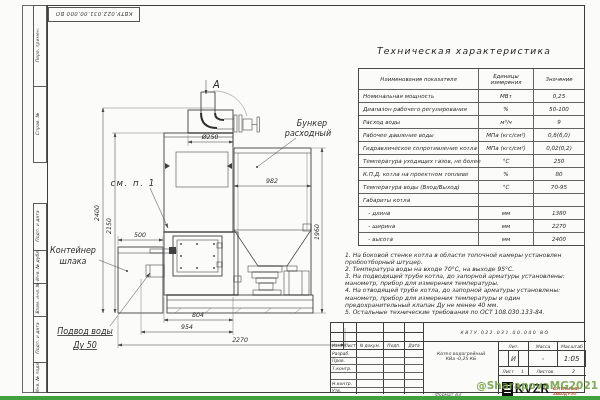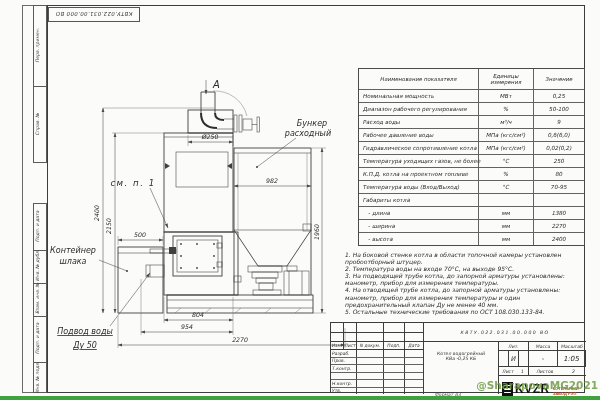--- a/index.html
+++ b/index.html
@@ -277,20 +277,21 @@
       <text class="lbl" x="85" y="334" text-anchor="middle" text-decoration="underline">Подвод воды</text>
       <text class="lbl" x="85" y="348" text-anchor="middle" text-decoration="underline">Ду 50</text>
 
       <line class="ldr" x1="150" y1="188" x2="168" y2="228" marker-end="url(#ar)"></line>
       <text class="see" x="133" y="186" text-anchor="middle">см. п. 1</text>
 
       <text class="va" x="213" y="88">А</text>
     </g>
   </svg>
 
+  <div class="abs" id="spec-title">Техническая характеристика</div>
   <div class="abs" id="spec-table">
     <div id="spec-head">
       <div class="sh w0">Наименование показателя</div>
       <div class="sh w1">Единицы измерения</div>
       <div class="sh w2">Значение</div>
     </div>
     <div id="spec-body">
         <div class="spec-row">
           <div class="sc c0 w0">Номинальная мощность</div>
           <div class="sc c1 w1">МВт</div>

